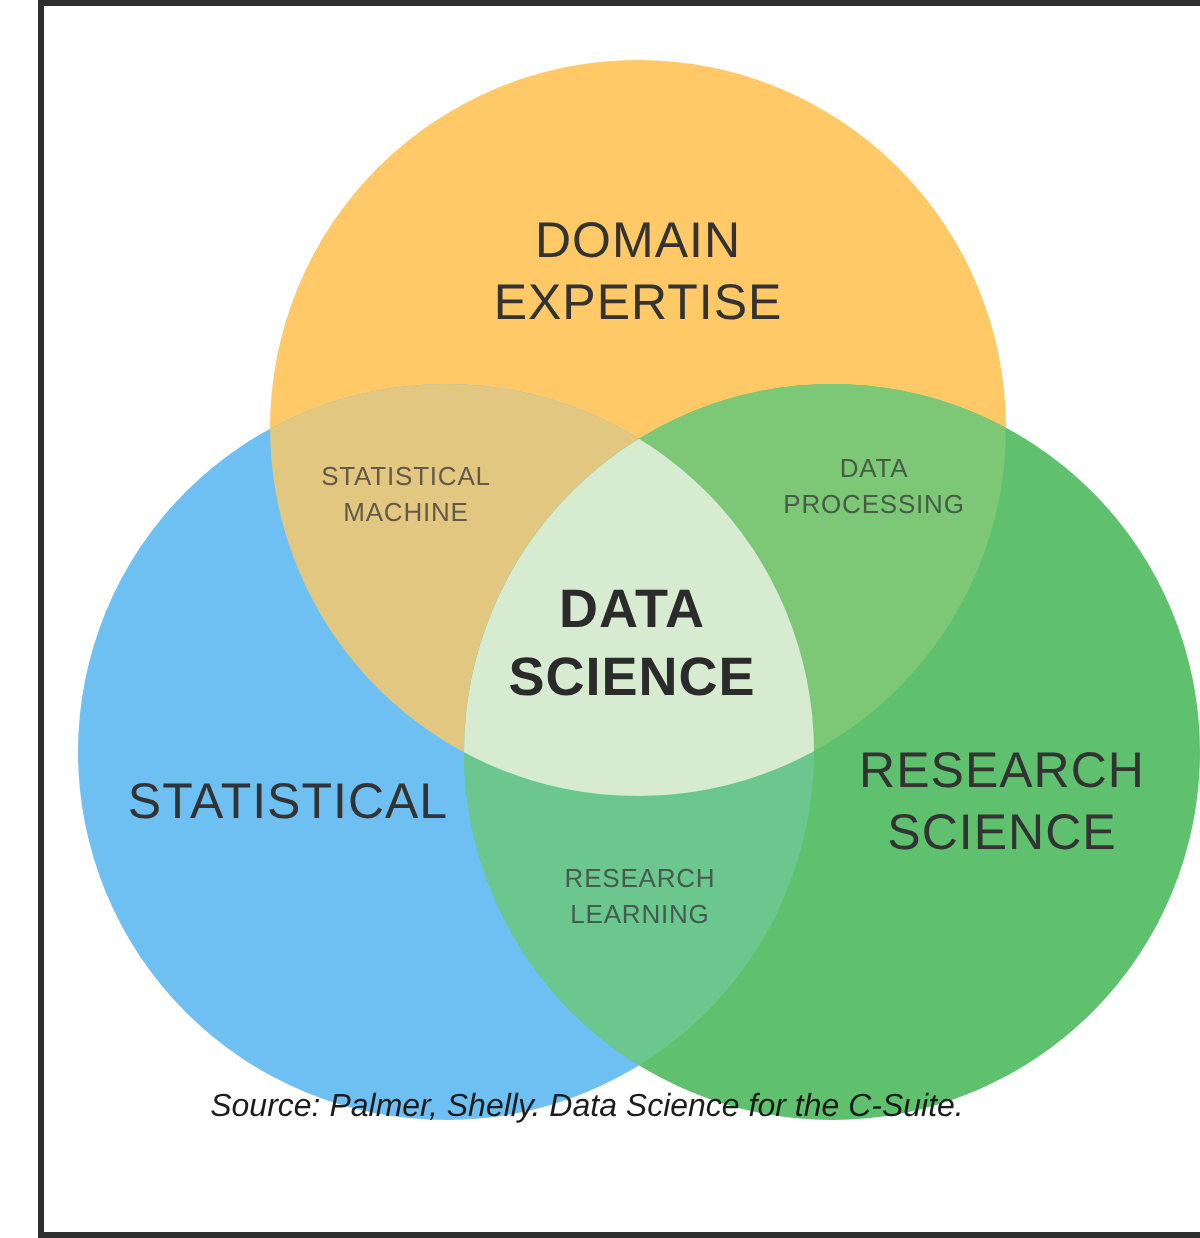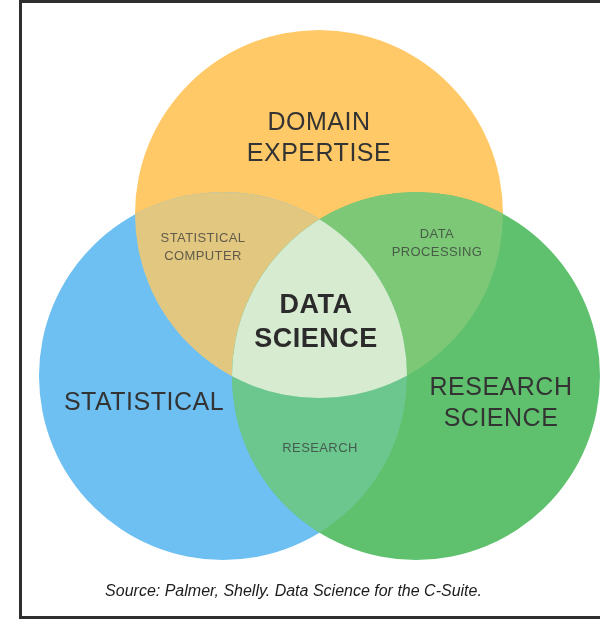--- a/index.html
+++ b/index.html
@@ -41,21 +41,21 @@
   }
   .lbl-domain{left:300px;top:136px;}
   .lbl-statistical{left:184px;top:247px;}
   .lbl-processing{left:418px;top:243px;}
   .lbl-center{left:297px;top:322px;}
   .lbl-math{left:125px;top:401px;}
   .lbl-cs{left:482px;top:401px;}
   .lbl-ml{left:301px;top:448px;}
   .source{
     position:absolute;
-    left:0;top:581px;width:549px;
+    left:0;top:544px;width:549px;
     text-align:center;
     font-style:italic;
     font-size:16px;
     color:#1c1c1c;
     line-height:1.25;
   }
   .source div{display:block;}
 </style>
 </head>
 <body>
@@ -93,21 +93,21 @@
     </g>
   </svg>
 
   <div class="label circle-label lbl-domain">
     <span>DOMAIN</span>
     <span>EXPERTISE</span>
   </div>
 
   <div class="label overlap-label lbl-statistical">
     <span>STATISTICAL</span>
-    <span>COMPUTER</span>
+    <span>MACHINE</span>
   </div>
 
   <div class="label overlap-label lbl-processing">
     <span>DATA</span>
     <span>PROCESSING</span>
   </div>
 
   <div class="label center-label lbl-center">
     <span>DATA</span>
     <span>SCIENCE</span>
@@ -117,19 +117,20 @@
     <span>STATISTICAL</span>
   </div>
 
   <div class="label circle-label lbl-cs">
     <span>RESEARCH</span>
     <span>SCIENCE</span>
   </div>
 
   <div class="label overlap-label lbl-ml">
     <span>RESEARCH</span>
+    <span>LEARNING</span>
   </div>
 
   <div class="source">
     <div>Source: Palmer, Shelly. Data Science for the C-Suite.</div>
   </div>
 
 </div>
 
 </body></html>

